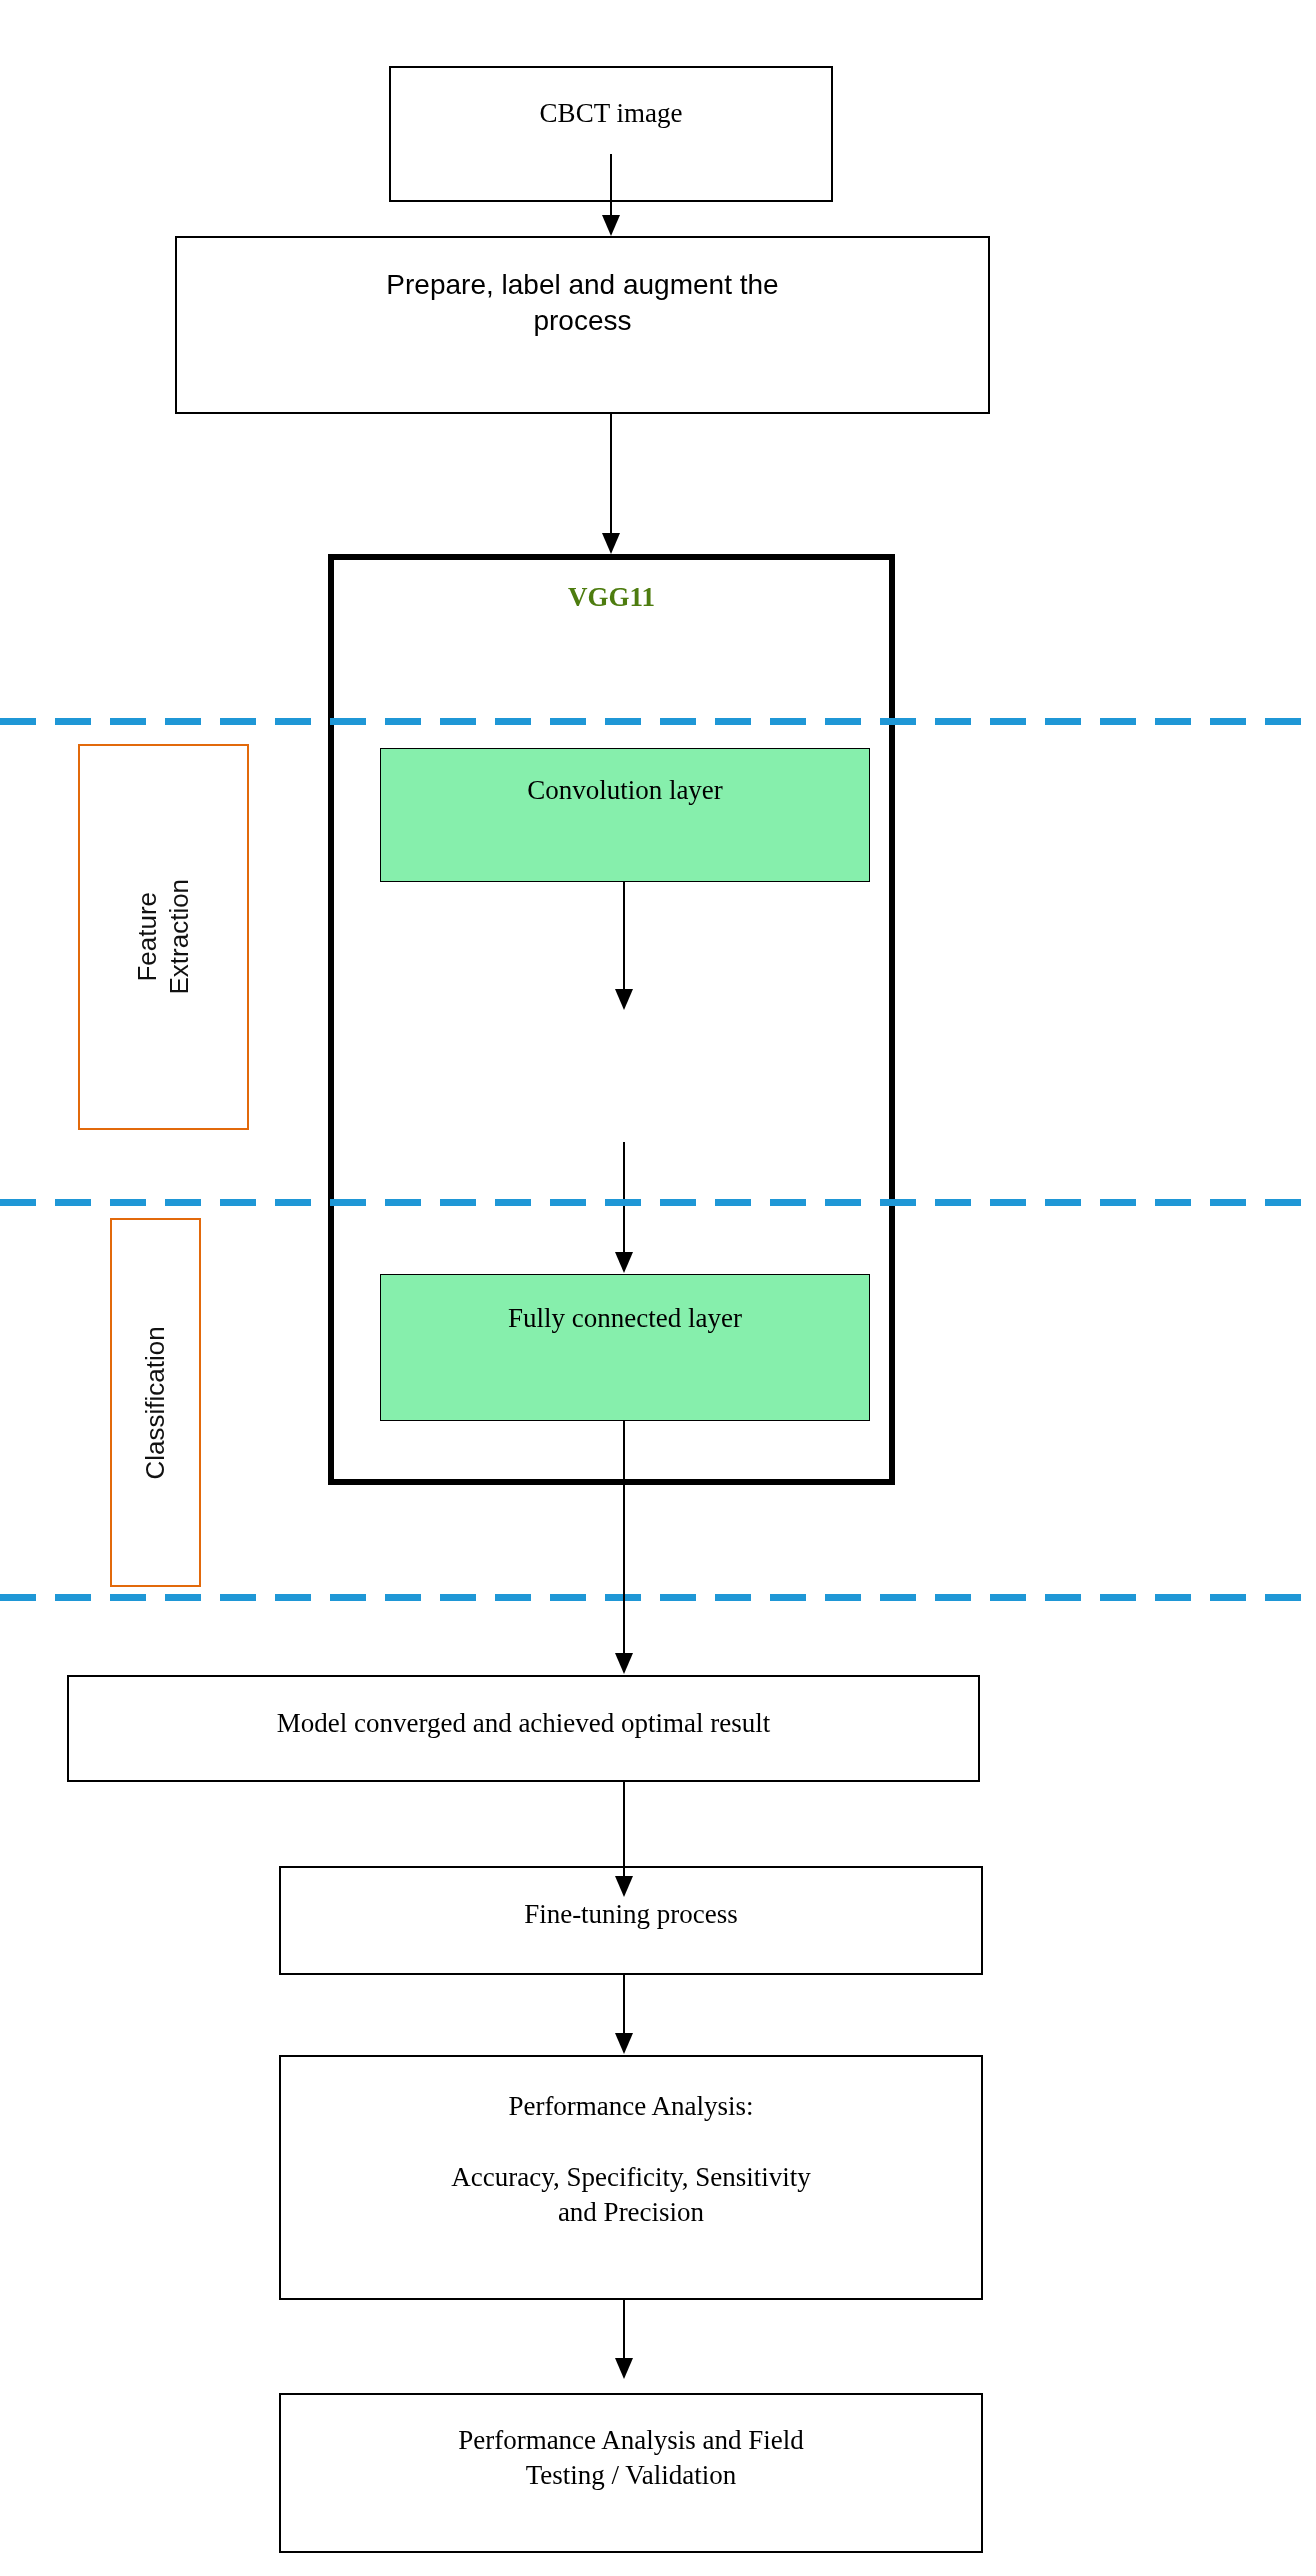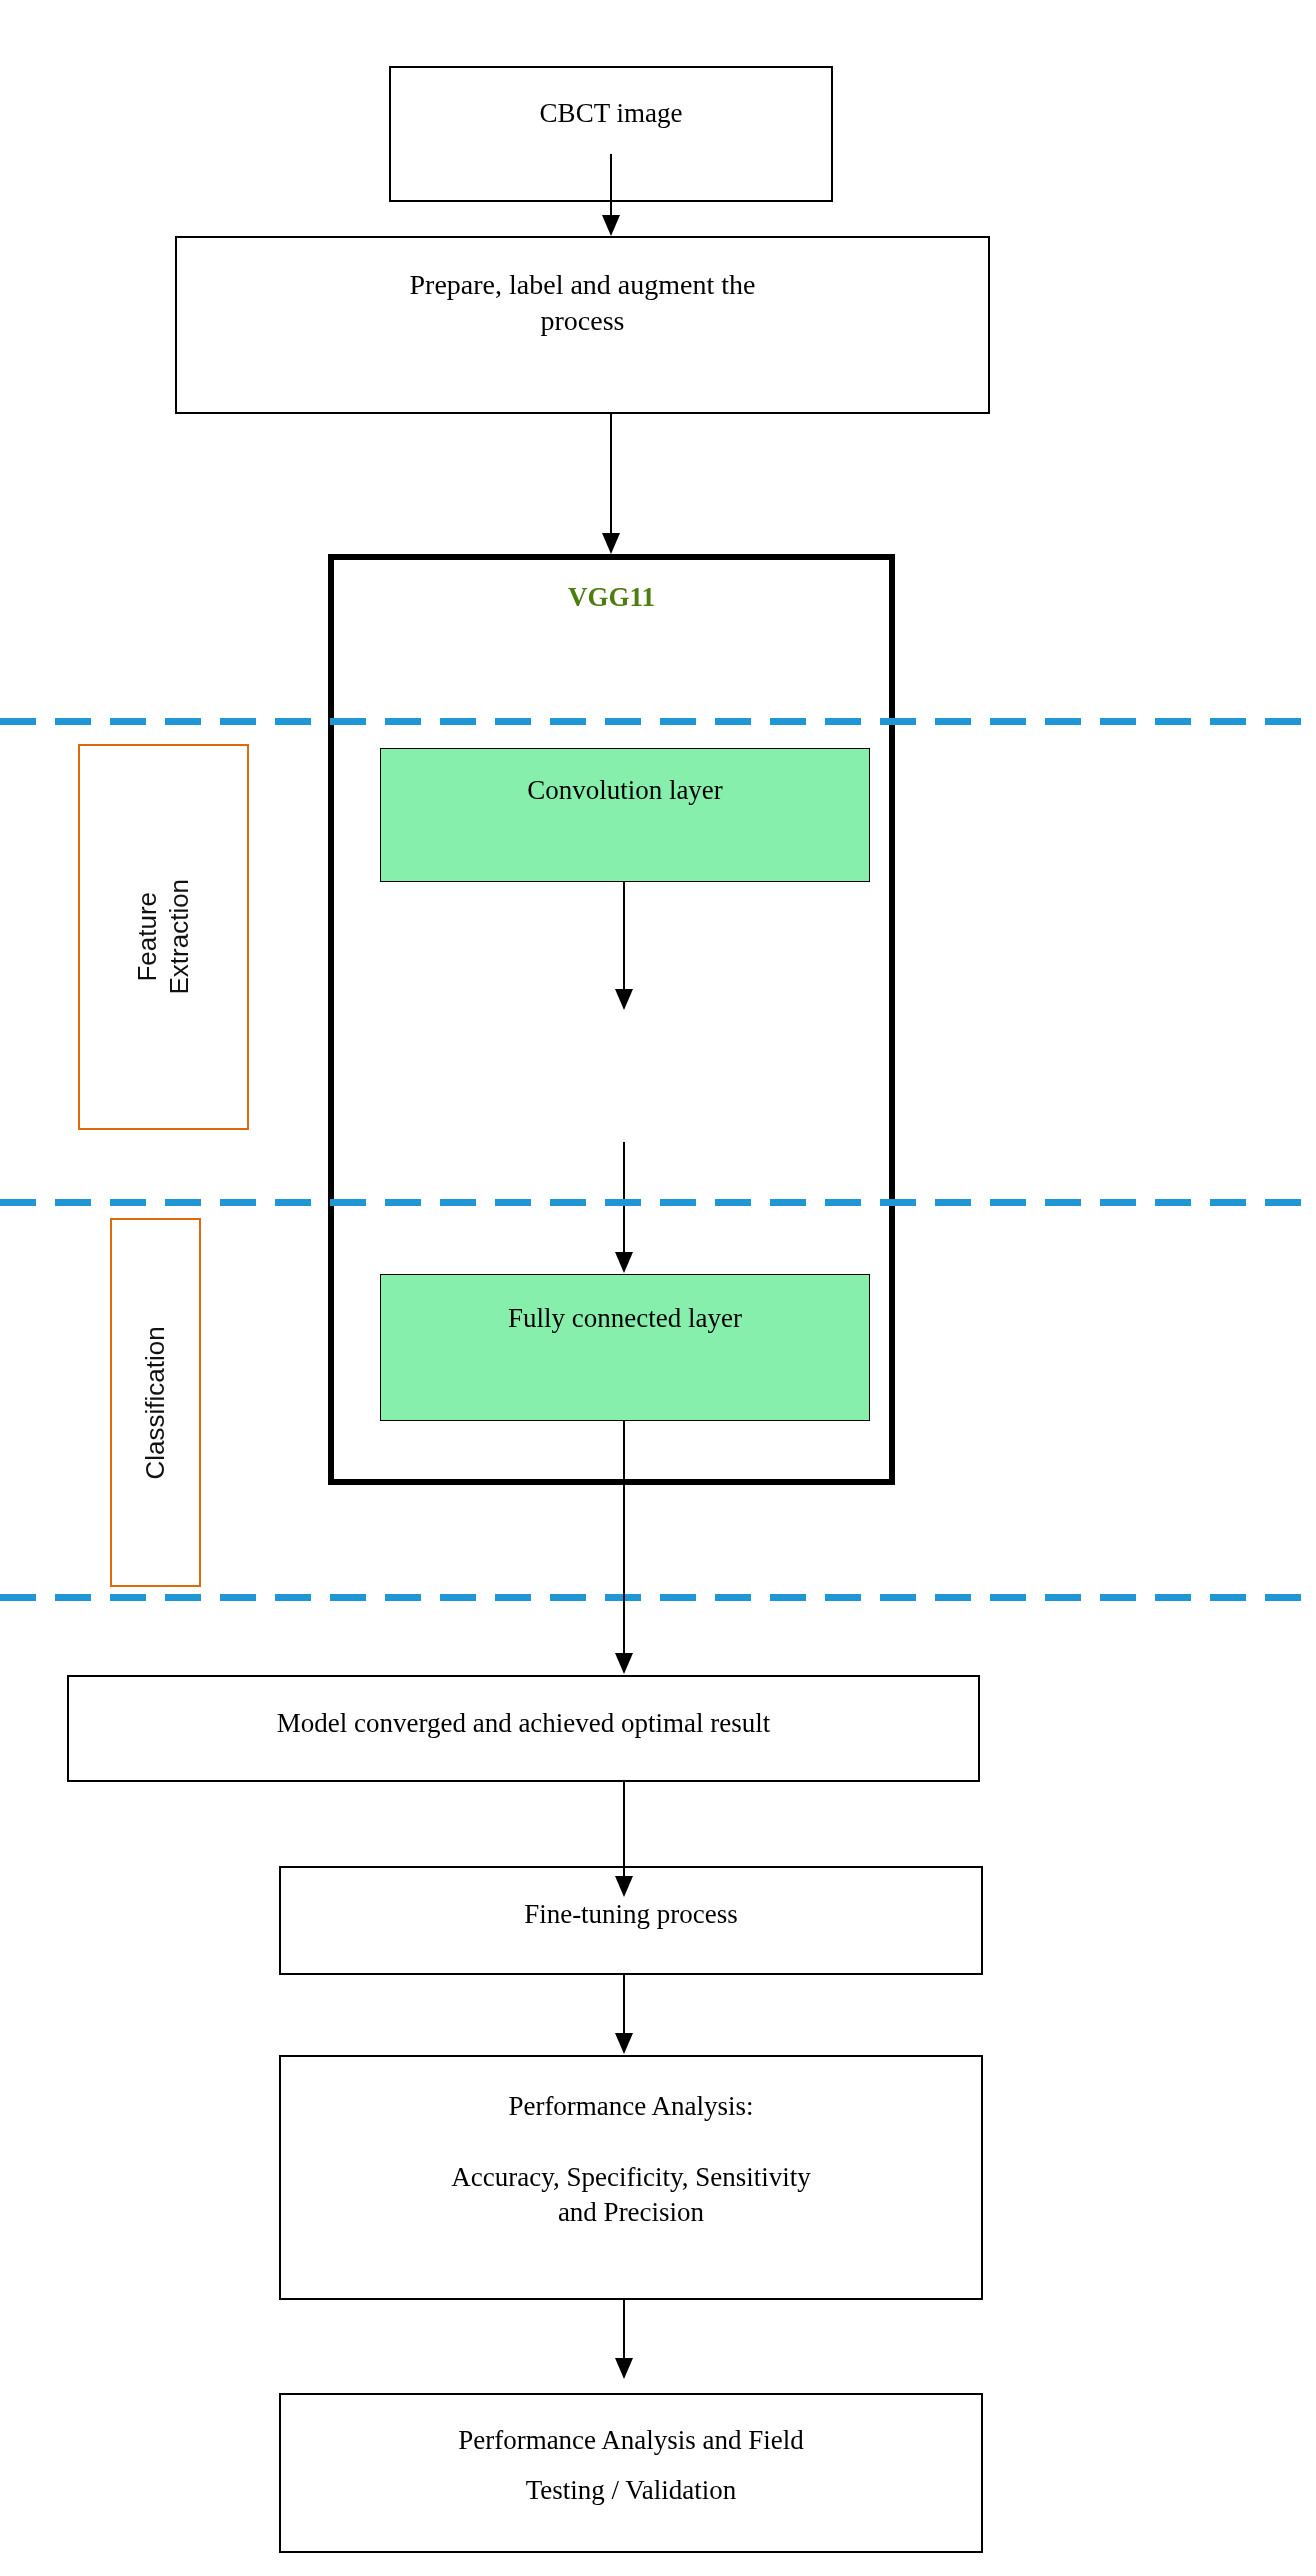--- a/index.html
+++ b/index.html
@@ -24,21 +24,21 @@
     text-align:center;
   }
   .box .ln{
     display:block;
     width:100%;
     line-height:1.30;
   }
   
   .serif{ font-family:"Liberation Serif", serif; font-size:27px; }
   
-  .sans{ font-family:Liberation Serif, serif; font-size:28px; }
+  .sans{ font-family:Liberation Sans, sans-serif; font-size:28px; }
 
   
   .vgg-outer{
     position:absolute;
     box-sizing:border-box;
     border:6.7px solid #000000;
     background:transparent;
     z-index:3;
   }
   .vgg-title{
@@ -206,19 +206,19 @@
     <span class="ln" style="height:36px;"></span>
     <span class="ln">Accuracy, Specificity, Sensitivity</span>
     <span class="ln">and Precision</span>
   </div>
 
   <div class="conn" style="left:623px; top:2300px; width:2.4px; height:80px;">
     <div class="shaft" style="height:61px;"></div>
     <div class="head" style="top:58px;"></div>
   </div>
 
-  <div class="box serif" style="left:279px; top:2393px; width:704px; height:160px; padding-top:28px;gap:15px;">
+  <div class="box serif" style="left:279px; top:2393px; width:704px; height:160px; padding-top:28px;">
     <span class="ln">Performance Analysis and Field</span>
     <span class="ln">Testing / Validation</span>
   </div>
 
 </div>
 
 
 </body></html>

